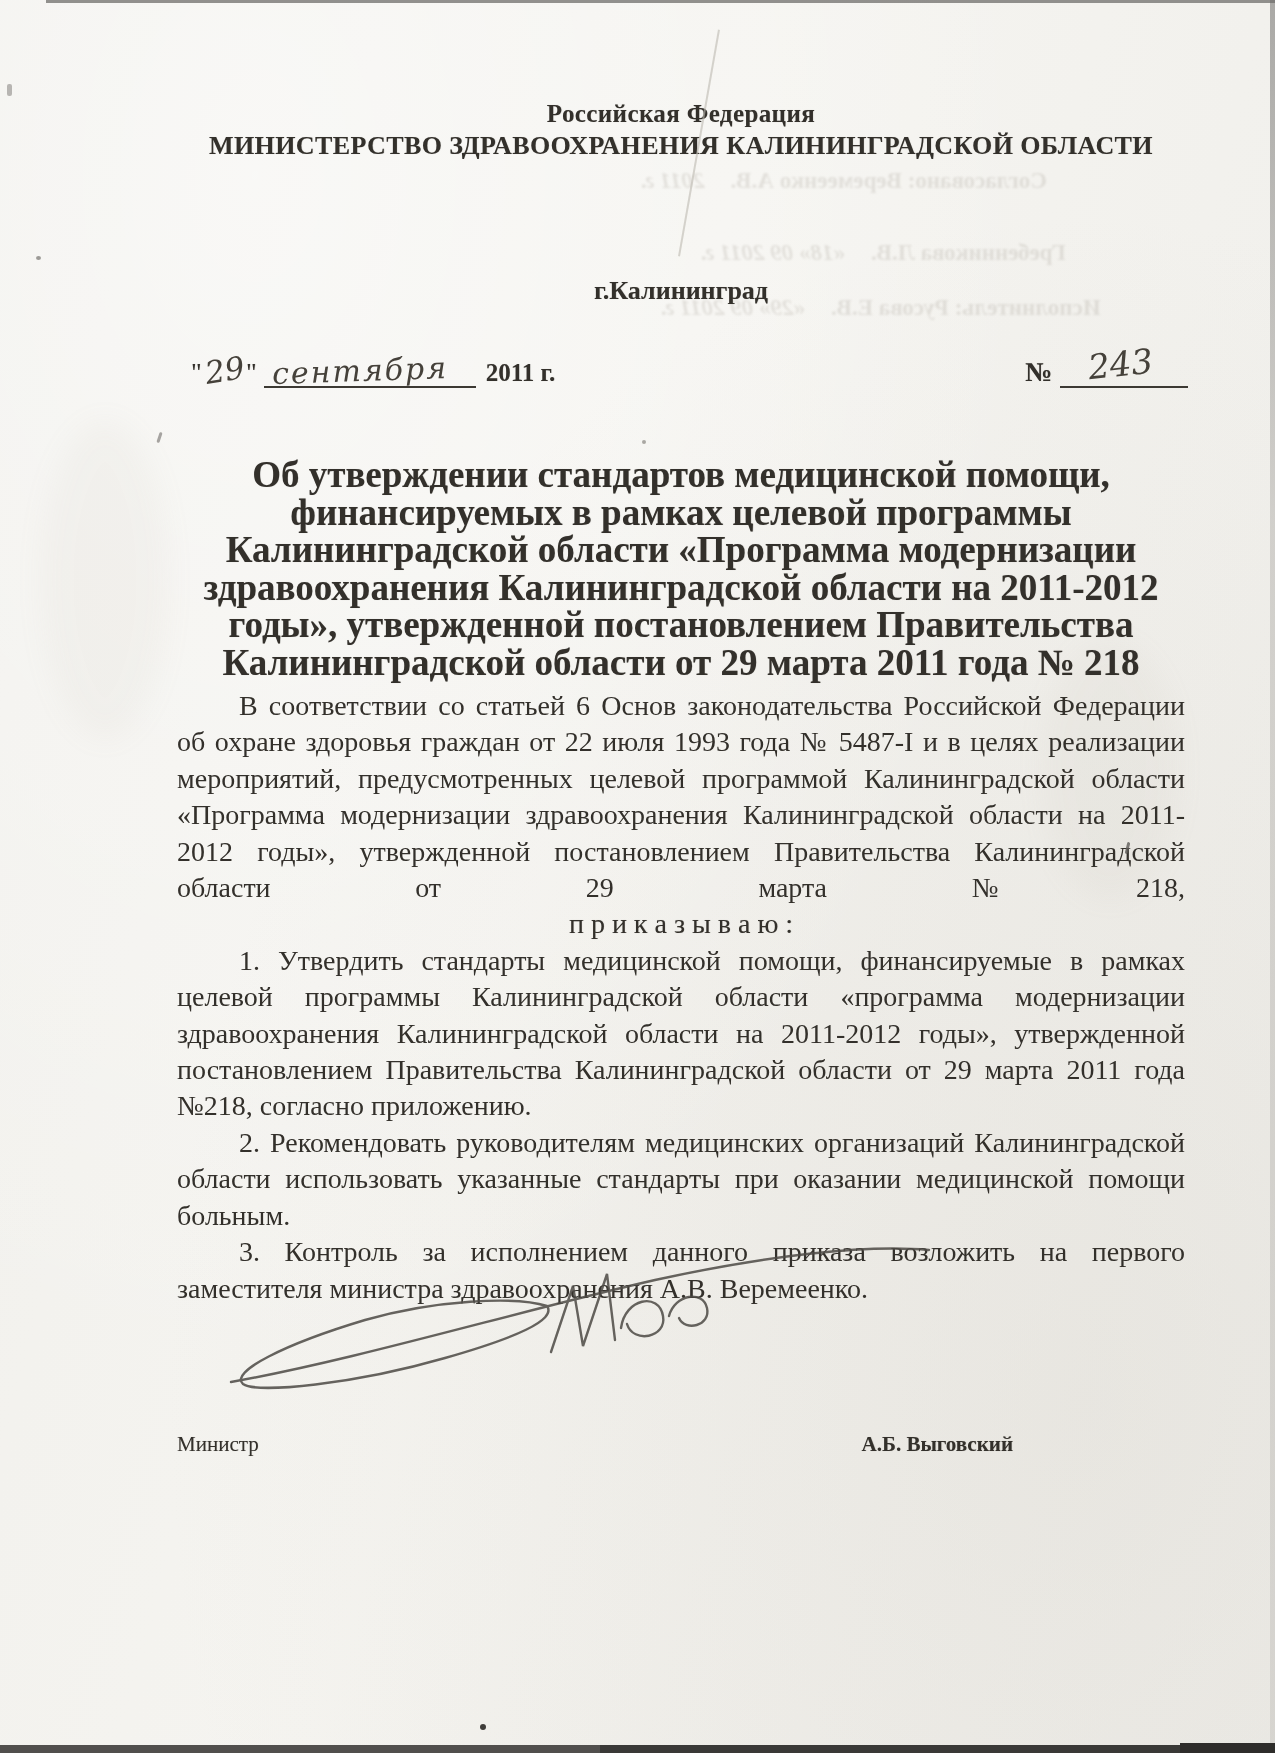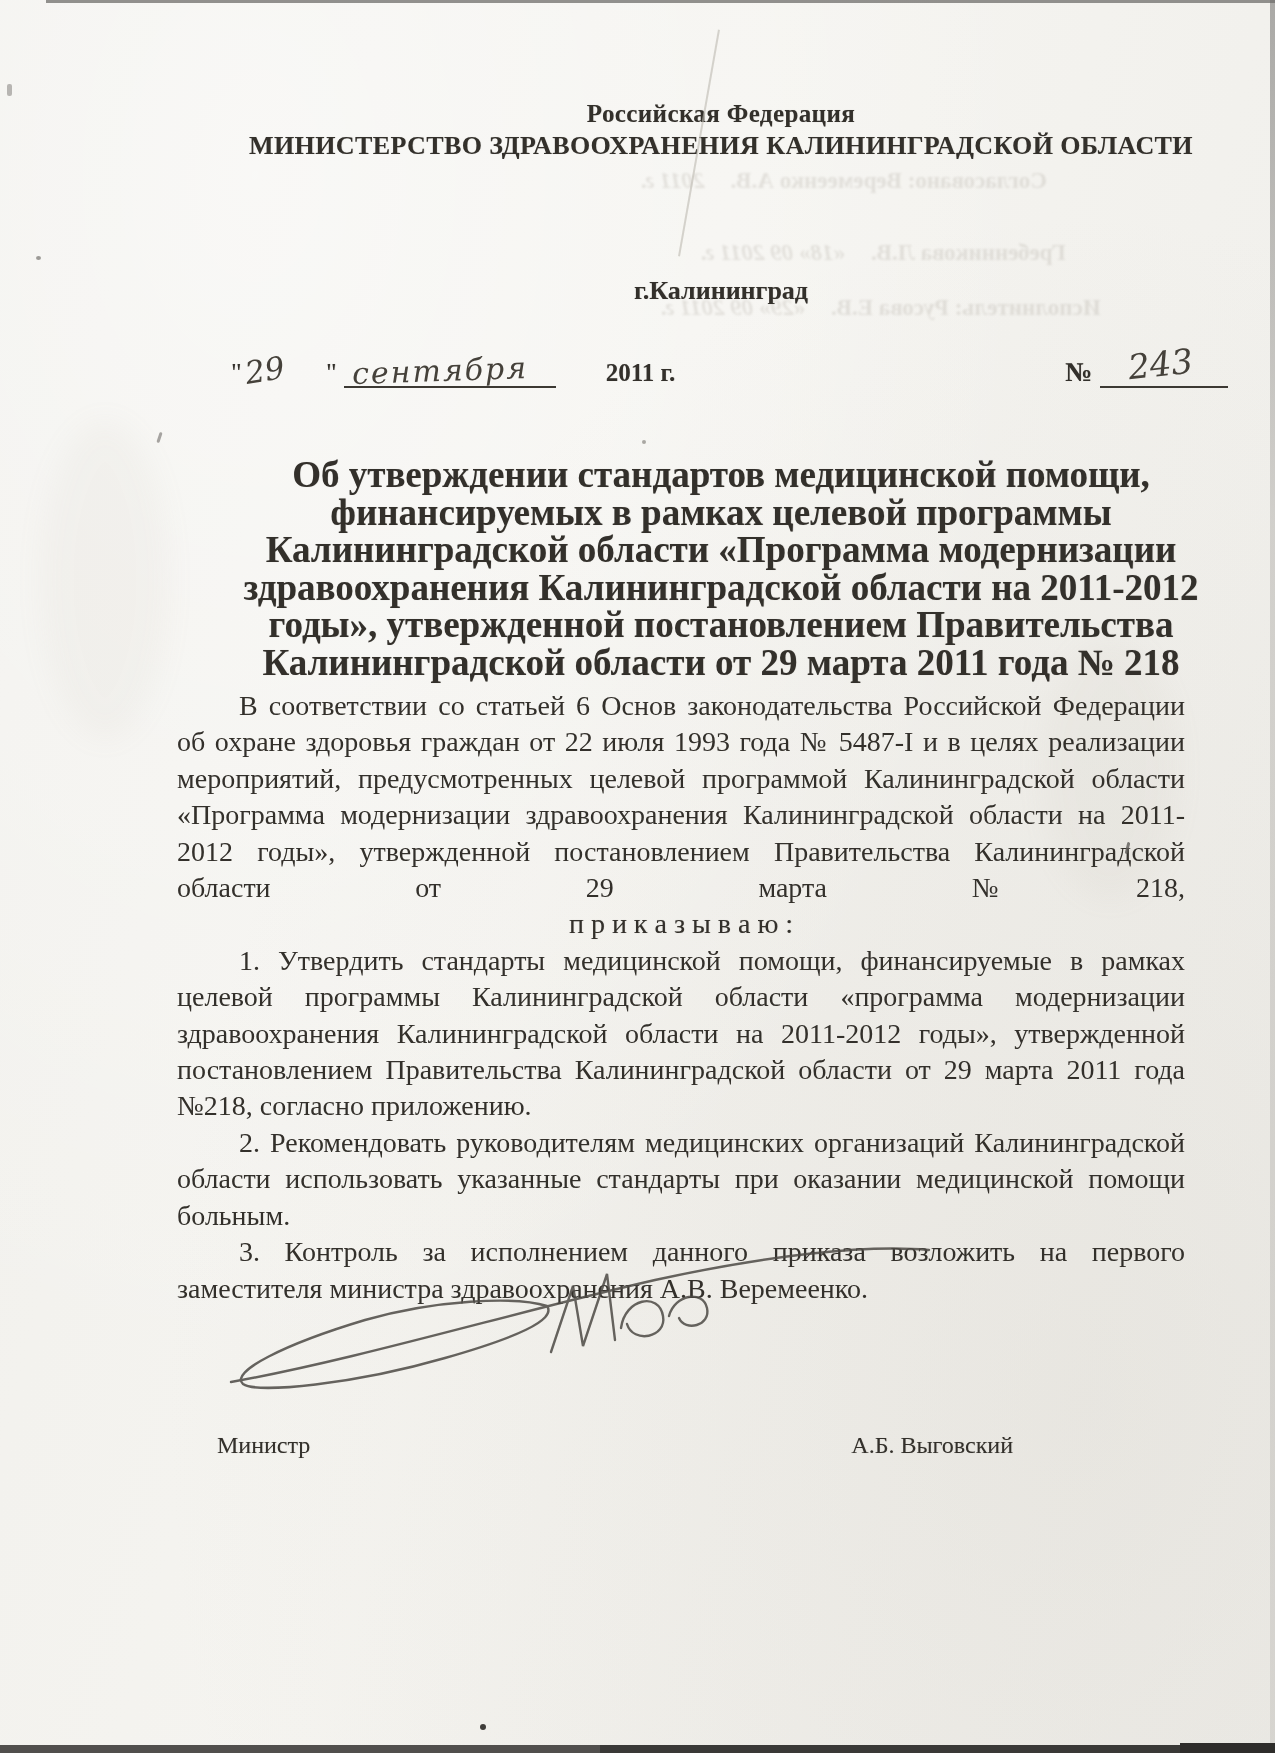--- a/index.html
+++ b/index.html
@@ -8,21 +8,21 @@
     width:1275px;height:1753px;
     margin:0 auto;
     overflow:hidden;
     background:
       radial-gradient(ellipse at 20% 10%, rgba(255,255,255,.5), rgba(255,255,255,0) 55%),
       radial-gradient(ellipse at 85% 80%, rgba(205,200,190,.25), rgba(205,200,190,0) 60%),
       linear-gradient(105deg,#f1f0ec 0%,#f5f4f0 45%,#efeeea 100%);
     font-family:"Liberation Serif","DejaVu Serif",serif;
     color:#33302b;
   }
-  .ink{ text-shadow:0.3px 0.4px 0.7px rgba(55,50,44,.28);margin-left:40px; }
+  .ink{ text-shadow:0.3px 0.4px 0.7px rgba(55,50,44,.28); }
 
   
   .centered{ position:absolute; left:177px; width:1008px; text-align:center; }
 
   .country   { top:100px; font-size:25px; font-weight:bold; letter-spacing:.4px; }
   .ministry  { top:131px; font-size:26px; font-weight:bold; letter-spacing:.4px; white-space:nowrap; }
   .doctype   { top:197px; font-size:34px; font-weight:bold; letter-spacing:3px; }
   .city      { top:276px; font-size:26px; font-weight:bold; }
 
   
@@ -47,22 +47,22 @@
     font-size:37px; font-weight:bold; line-height:37.6px; text-align:center; }
 
   
   .body-text{ position:absolute; left:177px; top:688px; width:1008px;
     font-size:28px; line-height:36.4px; text-align:justify; }
   .body-text p{ margin:0; text-indent:62px; }
   .p-intro{ text-align-last:justify; }
   .order-word{ font-weight:normal; text-indent:0 !important; text-align:center; }
 
   
-  .sig-row{ position:absolute; left:177px; top:1432px; width:1008px; font-size:24px; display:flex; }
-  .sig-name{ margin-left:auto; margin-right:172px; }
+  .sig-row{ position:absolute; left:177px; top:1432px; width:1008px; font-size:21px; display:flex; }
+  .sig-name{ margin-left:auto; margin-right:172px;font-weight:bold; }
   .sig-svg{ position:absolute; left:215px; top:1232px; }
 
   
   .ghost{ position:absolute; transform:scaleX(-1); color:#6e6456; opacity:.15;
           filter:blur(.9px); font-weight:bold; font-size:23px; white-space:nowrap; }
   .ghost .gdate{ font-style:italic; margin-left:26px; }
   .blob{ position:absolute; border-radius:50%; filter:blur(14px); background:#a89d8c; opacity:.06; }
 
   
   .art{ position:absolute; }

